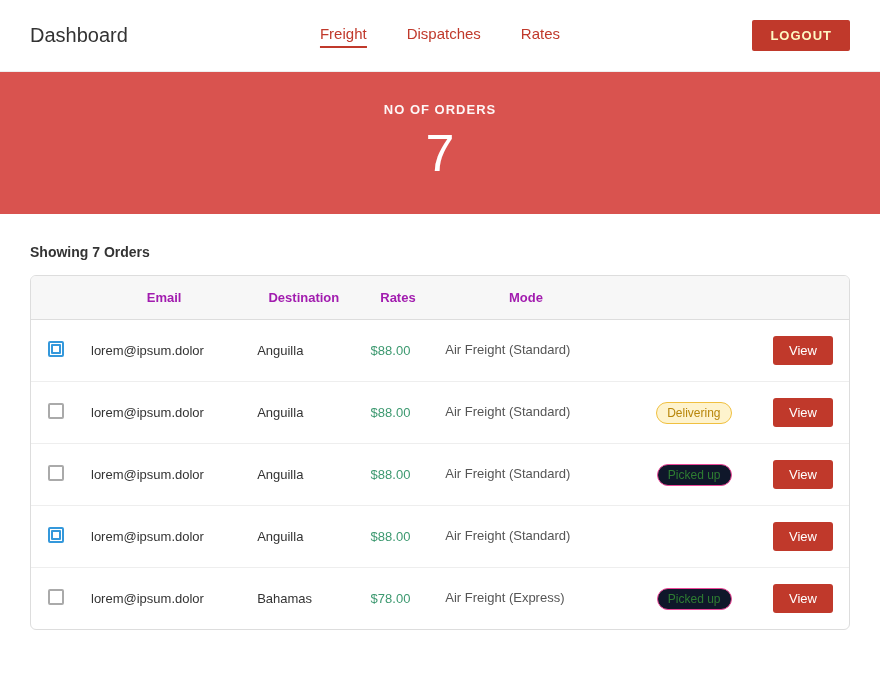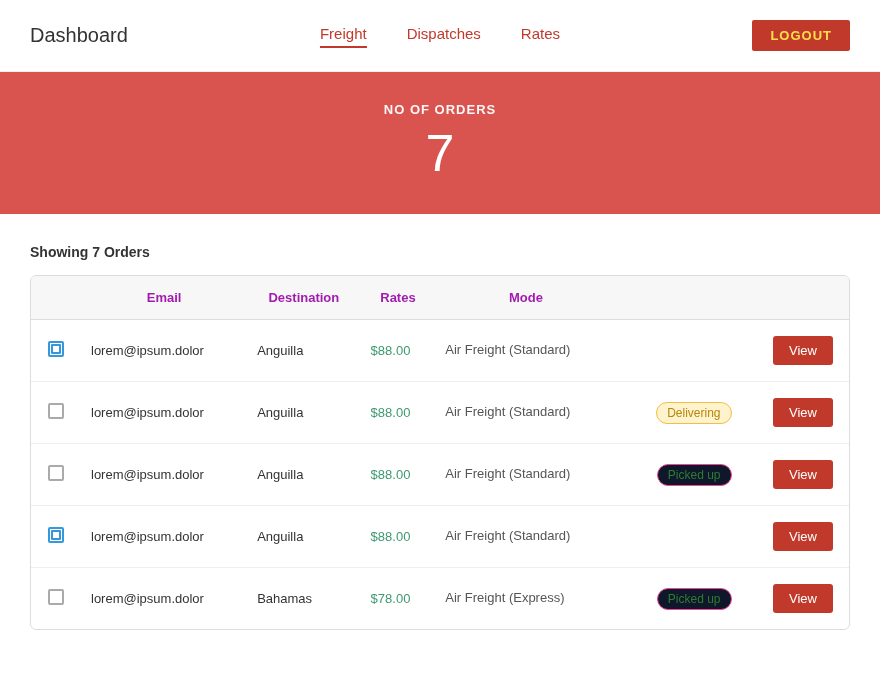--- a/index.html
+++ b/index.html
@@ -41,21 +41,21 @@
       display: block;
       height: 2px;
       background: #c0392b;
       position: absolute;
       bottom: -2px;
       left: 0;
       right: 0;
     }
     .logout-btn {
       background: #c0392b;
-      color: #fde047;
+      color: #fef9c3;
       border: none;
       padding: 8px 18px;
       font-size: 13px;
       font-weight: bold;
       cursor: pointer;
       letter-spacing: 1px;
       border-radius: 2px;
     }
 
     

